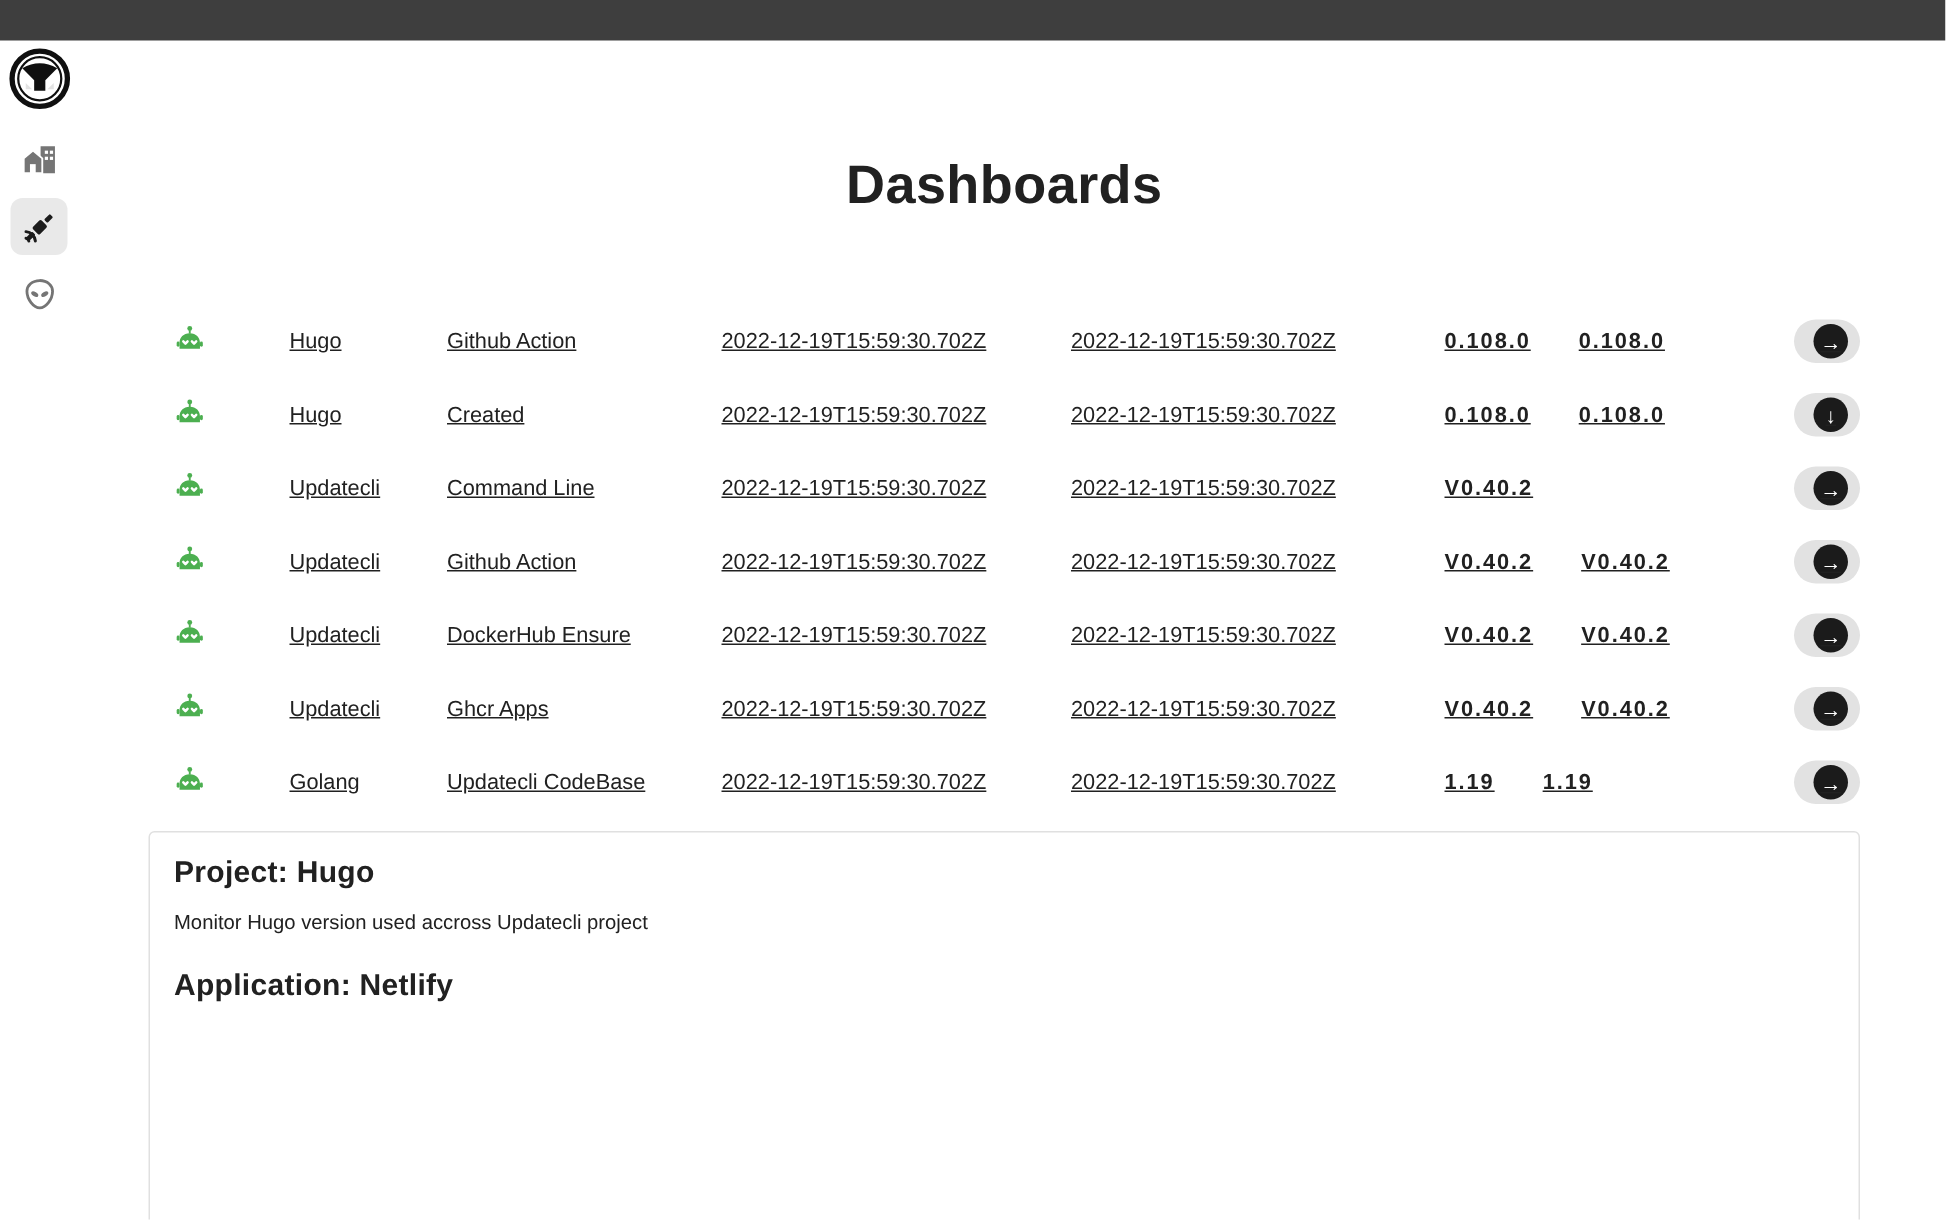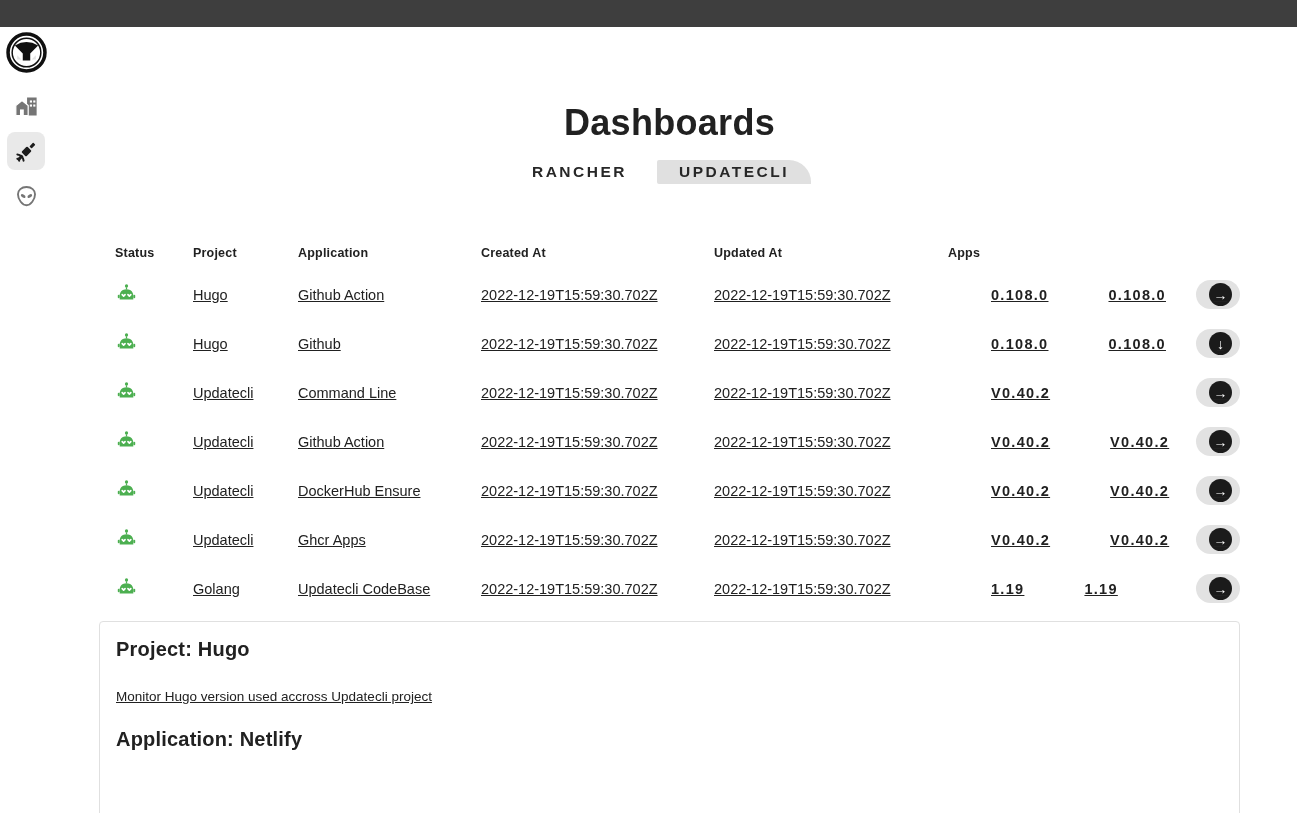--- a/index.html
+++ b/index.html
@@ -26,35 +26,35 @@
   .tab.active { background:#e0e0e0; border-radius:2px 22px 0 2px; padding:0 22px; }
 
   .table { margin-top:62px; }
   .trow { display:grid; grid-template-columns:94px 105px 183px 233px 234px 248px 44px; align-items:center; }
   .thead { margin-bottom:10px; }
   .thead .cell { font-size:12.5px; font-weight:700; letter-spacing:.2px; }
   .tbody .trow { height:49px;text-decoration:underline; }
   .cell { font-size:14.5px; }
   .cell.first { padding-left:16px; }
   .cell.apps { padding-left:15px; white-space:nowrap; }
-  .ver { font-weight:700; font-size:14.5px; letter-spacing:1.3px;margin-left:28px; }
+  .ver { font-weight:700; font-size:14.5px; letter-spacing:1.3px; }
   .ver.v1 { margin-right:32px; }
   .robot { width:23px; height:23px; display:block; }
 
   .pill-btn { width:44px; height:29px; border:none; border-radius:15px; background:#e2e2e2;
     display:flex; align-items:center; justify-content:center; cursor:pointer; }
   .pill-circle { width:23px; height:23px; border-radius:50%; background:#1b1b1b; margin-left:5px;
     display:flex; align-items:center; justify-content:center; }
   .pill-arrow { color:#fff; font-size:14px; font-weight:700; line-height:1; }
 
   .detail-card { margin-top:8px; width:1141px; height:300px; border:1px solid #e0e0e0;
     border-radius:4px; background:#fff; padding:16px; }
   .detail-card h2 { font-size:20px; font-weight:700; letter-spacing:.2px; }
   .detail-card h2.second { margin-top:24px; }
-  .detail-card p { margin-top:28px; font-size:13.5px; color:#212121;text-decoration:underline; }
+  .detail-card p { margin-top:13px; font-size:13.5px; color:#212121; }
 
   .ic { display:flex; }
 </style>
 </head>
 <body>
 
 <div class="topbar"></div>
 
 <aside class="sidebar">
   <button class="logo-btn">
@@ -103,35 +103,22 @@
           <ellipse cx="15.2" cy="11.6" rx="2.5" ry="1.4" transform="rotate(-32 15.2 11.6)" fill="#757575"></ellipse>
         </svg>
       </span>
     </button>
   </nav>
 </aside>
 
 <main class="main">
   <h1 class="page-title">Dashboards</h1>
 
-  <div class="tabs">
-    <button class="tab">RANCHER</button>
-    <button class="tab active">UPDATECLI</button>
-  </div>
 
   <div class="table">
-    <div class="trow thead">
-      <div class="cell first">Status</div>
-      <div class="cell">Project</div>
-      <div class="cell">Application</div>
-      <div class="cell">Created At</div>
-      <div class="cell">Updated At</div>
-      <div class="cell">Apps</div>
-      <div class="cell"></div>
-    </div>
 
     <div class="tbody">
 
       <div class="trow">
         <div class="cell first">
           <span class="ic">
             <svg class="robot" viewBox="0 0 24 24">
                 <g fill="#4caf50">
                   <circle cx="12" cy="3.1" r="1.7"></circle>
                   <rect x="11.35" y="4.4" width="1.3" height="2.3"></rect>
@@ -168,21 +155,21 @@
                   <path d="M12 6.4 c-4.5 0 -7.1 3 -7.1 6.6 v 4.2 h 14.2 v -4.2 c0 -3.6 -2.6 -6.6 -7.1 -6.6 z"></path>
                   <rect x="2.9" y="12.2" width="2" height="3.6" rx="1"></rect>
                   <rect x="19.1" y="12.2" width="2" height="3.6" rx="1"></rect>
                 </g>
                 <path d="M7.5 12.1 l1.5 1.6 1.5 -1.6" stroke="#fff" stroke-width="1.7" fill="none" stroke-linecap="round" stroke-linejoin="round"></path>
                 <path d="M13.5 12.1 l1.5 1.6 1.5 -1.6" stroke="#fff" stroke-width="1.7" fill="none" stroke-linecap="round" stroke-linejoin="round"></path>
               </svg>
           </span>
         </div>
         <div class="cell">Hugo</div>
-        <div class="cell">Github</div>
+        <div class="cell">Created</div>
         <div class="cell">2022-12-19T15:59:30.702Z</div>
         <div class="cell">2022-12-19T15:59:30.702Z</div>
         <div class="cell apps"><span class="ver v1">0.108.0</span><span class="ver">0.108.0</span></div>
         <div class="cell">
           <button class="pill-btn">
               <span class="pill-circle">
                 <span class="pill-arrow">↓</span>
               </span>
             </button>
         </div>

